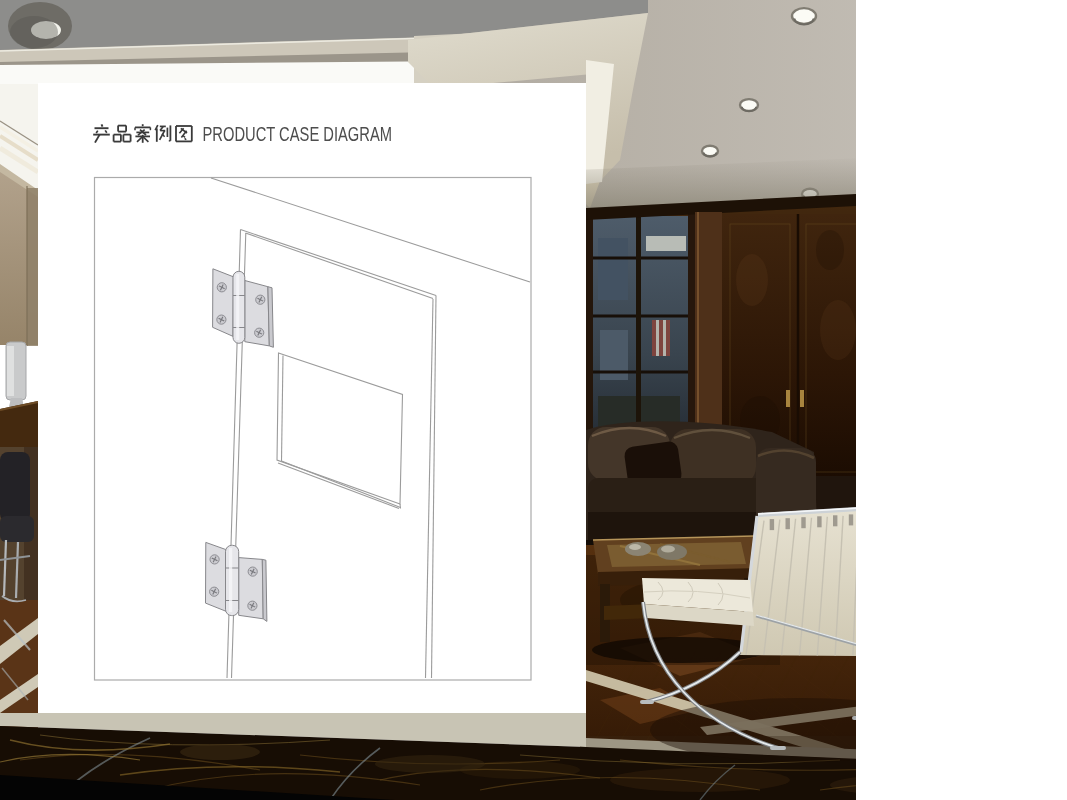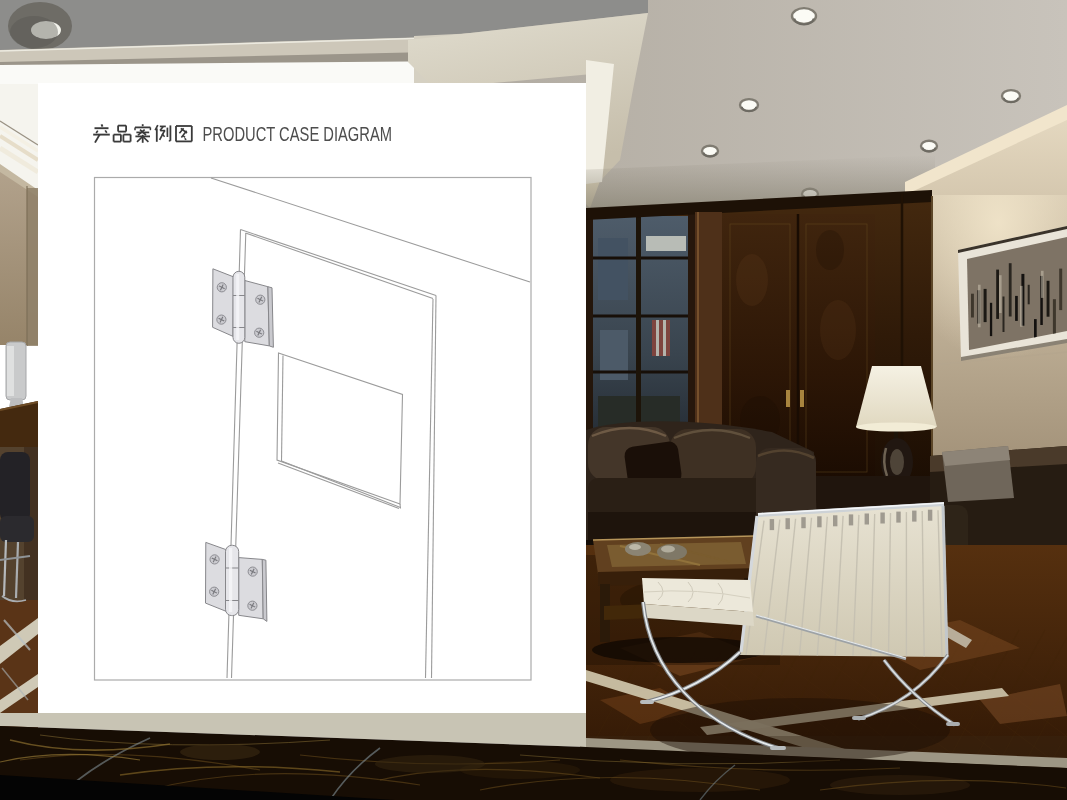--- a/index.html
+++ b/index.html
@@ -1,15 +1,15 @@
 <!DOCTYPE html>
 <html><head><meta charset="utf-8">
 <style>
 html,body{margin:0;padding:0;background:#fff}
-#stage{position:relative;width:1067px;height:800px;overflow:hidden;font-family:"Liberation Sans",sans-serif}
+#stage{position:relative;width:856px;height:800px;overflow:hidden;font-family:"Liberation Sans",sans-serif}
 </style></head>
 <body>
 <div id="stage">
 <svg width="1067" height="800" viewBox="0 0 1067 800">
 <defs>
 <linearGradient id="ceil" x1="0" y1="0" x2="1" y2="0">
  <stop offset="0" stop-color="#9a9894"></stop>
           <stop offset="0.55" stop-color="#b6b0a6"></stop>
           <stop offset="1" stop-color="#c8c3bb"></stop>
 </linearGradient>

